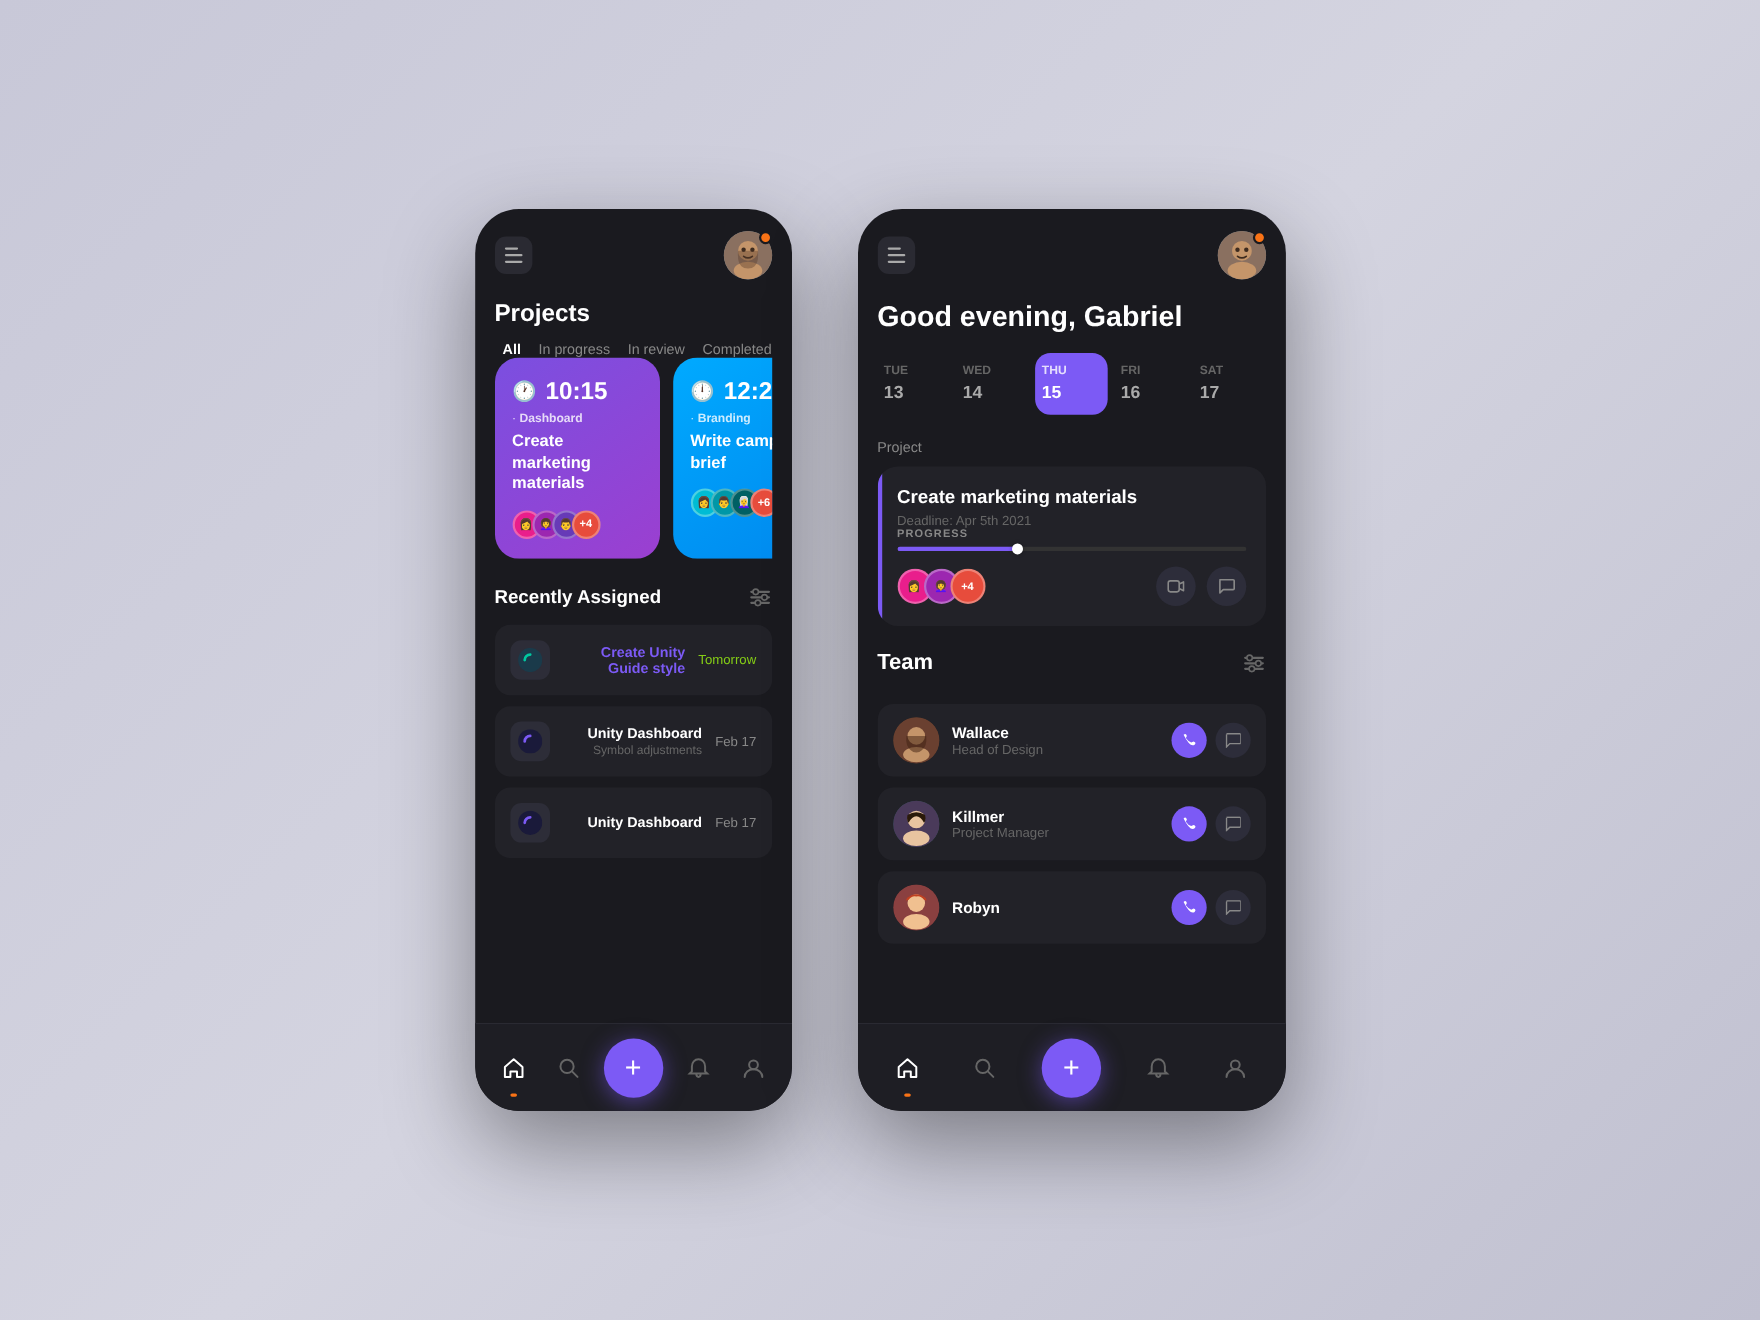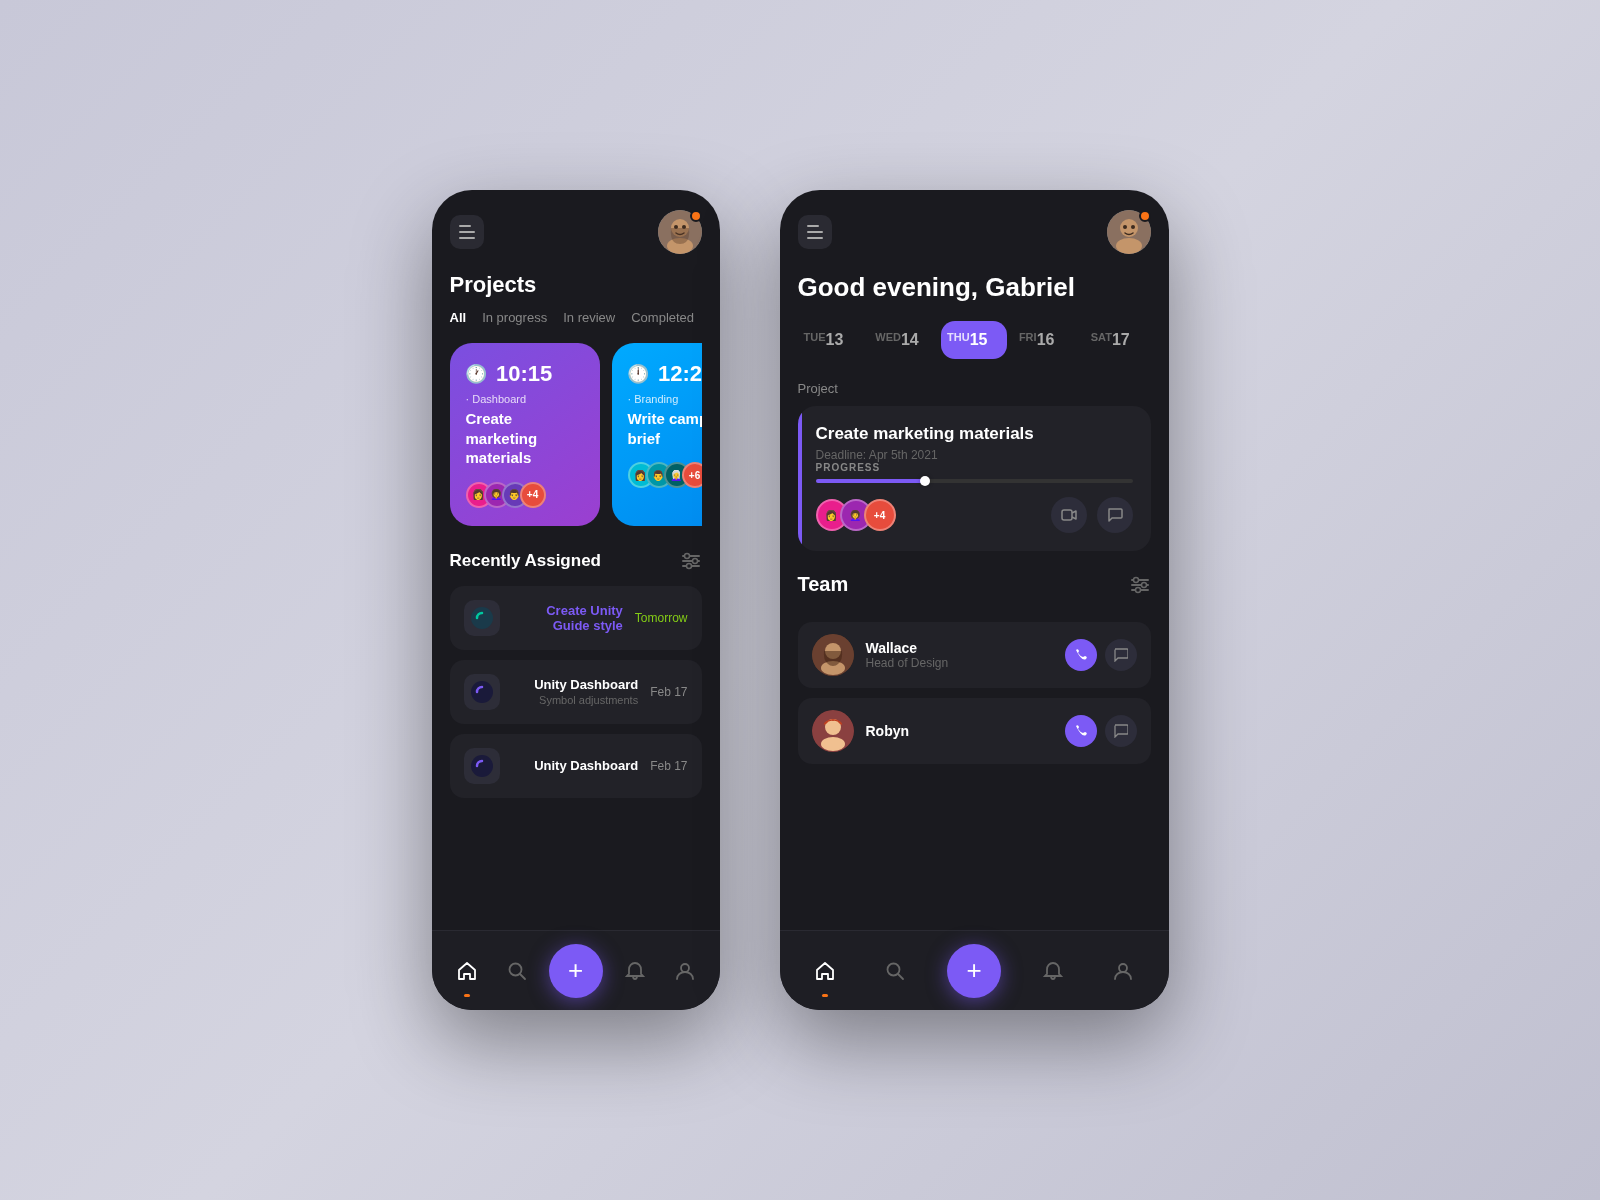--- a/index.html
+++ b/index.html
@@ -98,21 +98,21 @@
     .section-title {
       color: #ffffff;
       font-size: 22px;
       font-weight: 700;
       margin-bottom: 12px;
     }
 
     .tabs {
       display: flex;
       gap: 16px;
-      margin-bottom: 18px;
+      justify-content: flex-end;
     }
     .tab {
       color: #888;
       font-size: 13px;
       cursor: pointer;
     }
     .tab.active {
       color: #ffffff;
       font-weight: 600;
     }
@@ -151,21 +151,21 @@
       color: #fff;
       font-size: 22px;
       font-weight: 700;
     }
     .card-category {
       color: rgba(255,255,255,0.8);
       font-size: 11px;
       margin-bottom: 4px;
     }
     .card-category span {
-      font-weight: 400;
+      font-weight: 700;
     }
     .card-title {
       color: #fff;
       font-size: 15px;
       font-weight: 700;
       line-height: 1.3;
       margin-bottom: 14px;
     }
     .card-avatars {
       display: flex;
@@ -302,21 +302,21 @@
 
     
     .calendar-row {
       display: flex;
       gap: 6px;
       margin-bottom: 22px;
     }
     .cal-day {
       flex: 1;
       display: flex;
-      flex-direction: row;
+      flex-direction: column;
       align-items: flex-start;
       padding: 10px 6px;
       border-radius: 14px;
       cursor: pointer;
     }
     .cal-day.active {
       background: #7c5af5;
     }
     .cal-day-label {
       color: #666;
@@ -761,20 +761,46 @@
           </svg>
         </div>
         <div class="member-action-btn chat">
           <svg width="14" height="14" viewBox="0 0 14 14" fill="none">
             <path d="M1 1 H13 C13.5 1 14 1.5 14 2 V9 C14 9.5 13.5 10 13 10 H4 L1 13 V2 C1 1.5 1.5 1 1 1Z" stroke="#888" stroke-width="1.3" fill="none"></path>
           </svg>
         </div>
       </div>
     </div>
 
+    <div class="team-member">
+      <div class="member-avatar" style="background:#3a4a5a;">
+        <svg width="42" height="42" viewBox="0 0 42 42">
+          <circle cx="21" cy="21" r="21" fill="#4a3a5a"></circle>
+          <circle cx="21" cy="17" r="8" fill="#e8c4a0"></circle>
+          <ellipse cx="21" cy="34" rx="12" ry="7" fill="#e8c4a0"></ellipse>
+          <path d="M13 13 Q21 8 29 13 Q30 18 28 20 Q25 14 21 14 Q17 14 14 20 Q12 18 13 13Z" fill="#2a1a0a"></path>
+        </svg>
+      </div>
+      <div class="member-info">
+        <div class="member-name">Killmer</div>
+        <div class="member-role">Project Manager</div>
+      </div>
+      <div class="member-actions">
+        <div class="member-action-btn">
+          <svg width="14" height="14" viewBox="0 0 14 14" fill="none">
+            <path d="M2 2 Q4 0 5 3 L4 5 Q6 8 9 9 L11 8 Q14 9 12 11 Q8 14 2 2Z" fill="#fff"></path>
+          </svg>
+        </div>
+        <div class="member-action-btn chat">
+          <svg width="14" height="14" viewBox="0 0 14 14" fill="none">
+            <path d="M1 1 H13 C13.5 1 14 1.5 14 2 V9 C14 9.5 13.5 10 13 10 H4 L1 13 V2 C1 1.5 1.5 1 1 1Z" stroke="#888" stroke-width="1.3" fill="none"></path>
+          </svg>
+        </div>
+      </div>
+    </div>
 
     <div class="team-member">
       <div class="member-avatar" style="background:#5a3030;">
         <svg width="42" height="42" viewBox="0 0 42 42">
           <circle cx="21" cy="21" r="21" fill="#8a4040"></circle>
           <circle cx="21" cy="17" r="8" fill="#f0c090"></circle>
           <ellipse cx="21" cy="34" rx="12" ry="7" fill="#f0c090"></ellipse>
           <path d="M13 12 Q21 6 29 12 Q32 16 28 14 Q25 10 21 11 Q17 10 14 14 Q10 16 13 12Z" fill="#c04020"></path>
         </svg>
       </div>

